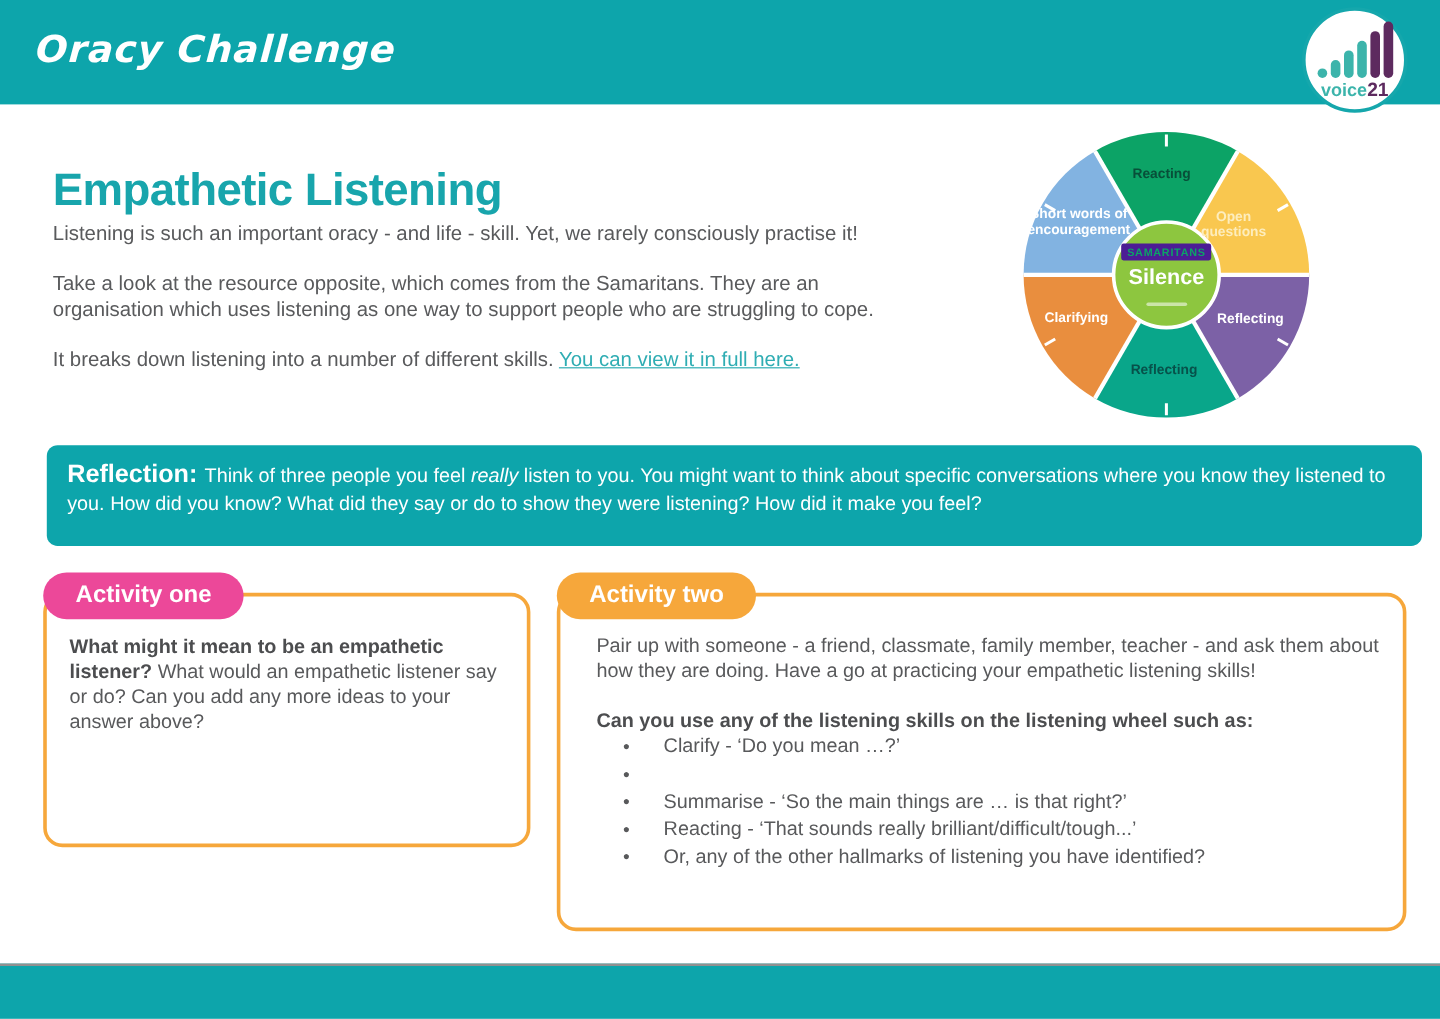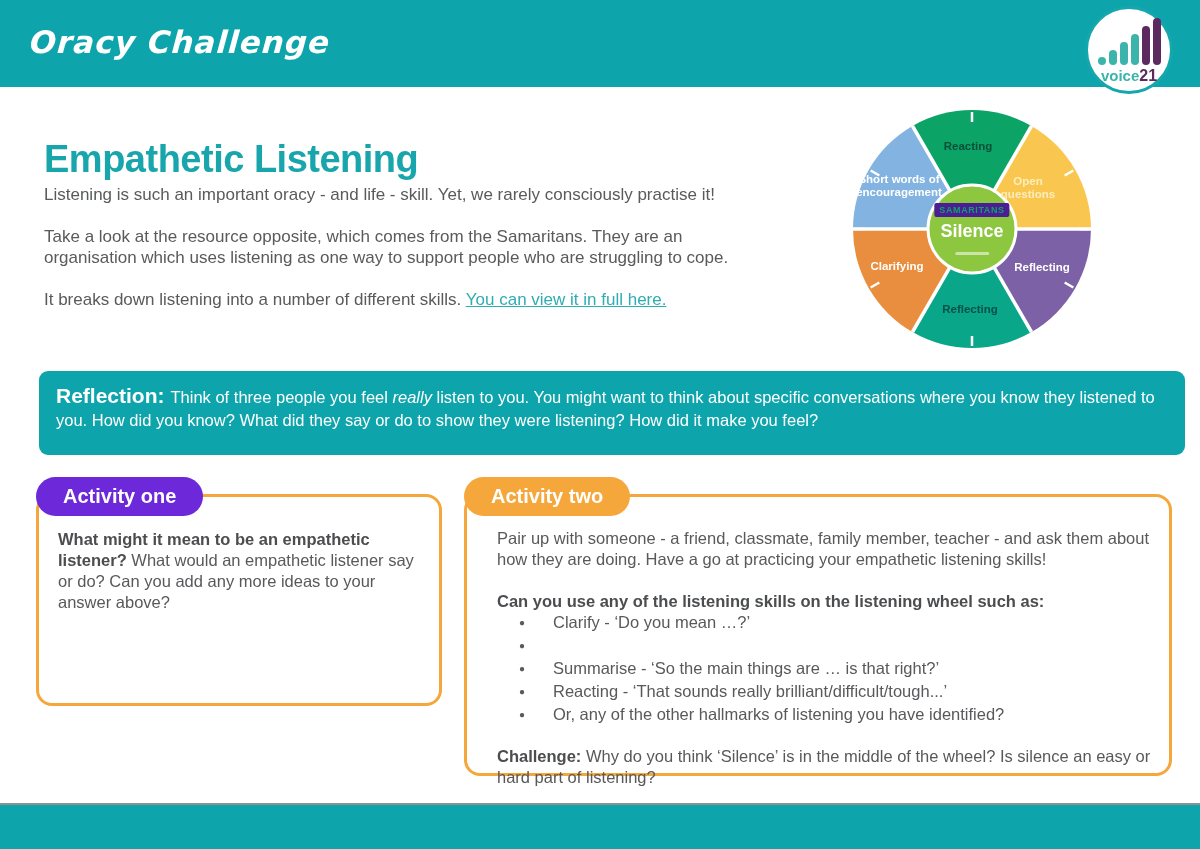--- a/index.html
+++ b/index.html
@@ -136,21 +136,21 @@
     <div class="silence">Silence</div>
     <div class="tiny-line"></div>
   </div>
 </div>
 
 <div class="abs reflection" style="background-color: rgb(13, 165, 171);">
   <span class="rlabel">Reflection:</span><span>Think of three people you feel </span><span class="it">really</span><span> listen to you. You might want to think about specific conversations where you know they listened to you. How did you know? What did they say or do to show they were listening? How did it make you feel?</span>
 </div>
 
 <div class="abs act-box box-one" style="border-color: rgb(246, 167, 59);"></div>
-<div class="abs act-badge badge-one" style="background-color: #6d28d9;">Activity one</div>
+<div class="abs act-badge badge-one" style="background-color: #ec4899;">Activity one</div>
 <div class="abs act-content content-one">
   <p><b>What might it mean to be an empathetic listener?</b><span> What would an empathetic listener say or do? Can you add any more ideas to your answer above?</span></p>
 </div>
 
 <div class="abs act-box box-two" style="border-color: rgb(246, 167, 59);"></div>
 <div class="abs act-badge badge-two" style="background-color: rgb(246, 167, 59);">Activity two</div>
 <div class="abs act-content content-two">
   <p>Pair up with someone - a friend, classmate, family member, teacher - and ask them about how they are doing. Have a go at practicing your empathetic listening skills!</p>
   <b>Can you use any of the listening skills on the listening wheel such as:</b>
   <ul>
@@ -167,16 +167,15 @@
       </li>
     <li>
         <span class="dot">●</span>
         <span>Reacting - ‘That sounds really brilliant/difficult/tough...’</span>
       </li>
     <li>
         <span class="dot">●</span>
         <span>Or, any of the other hallmarks of listening you have identified?</span>
       </li>
   </ul>
-  <p><b>Challenge:</b><span> Why do you think ‘Silence’ is in the middle of the wheel? Is silence an easy or hard part of listening?</span></p>
 </div>
 
 <div class="abs footer" style="background-color: rgb(13, 165, 171);"></div>
 
 </body></html>

